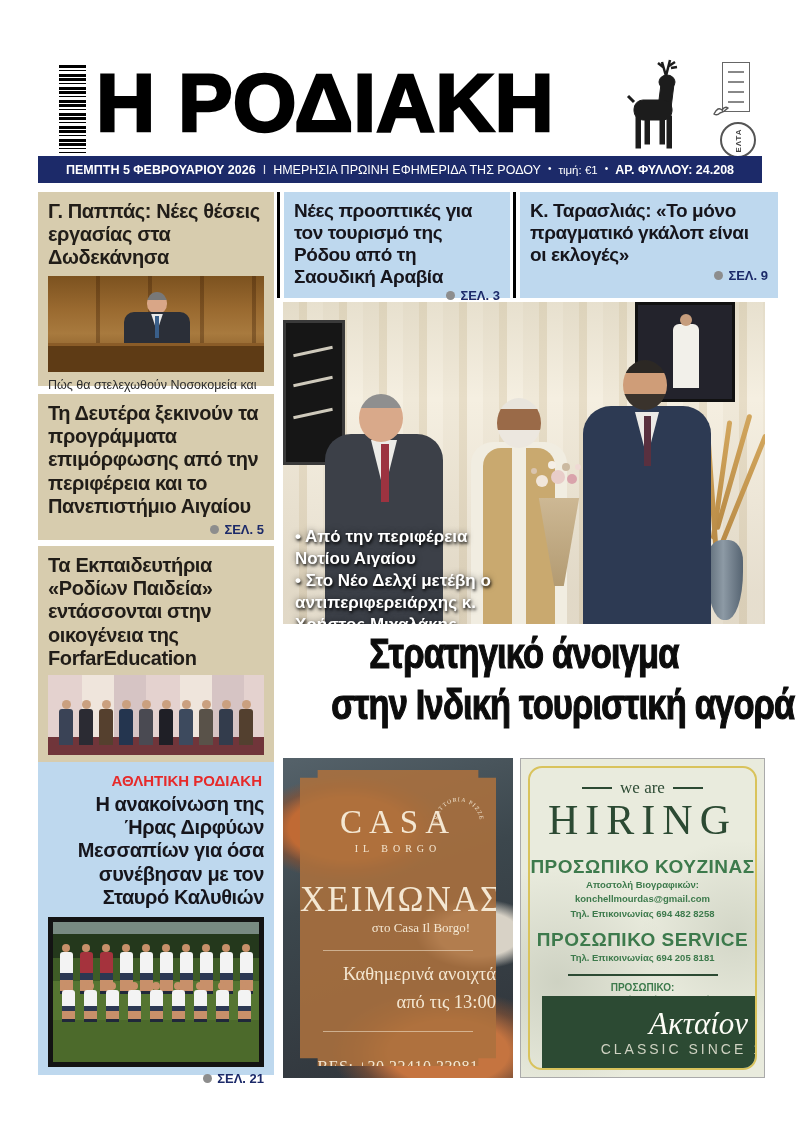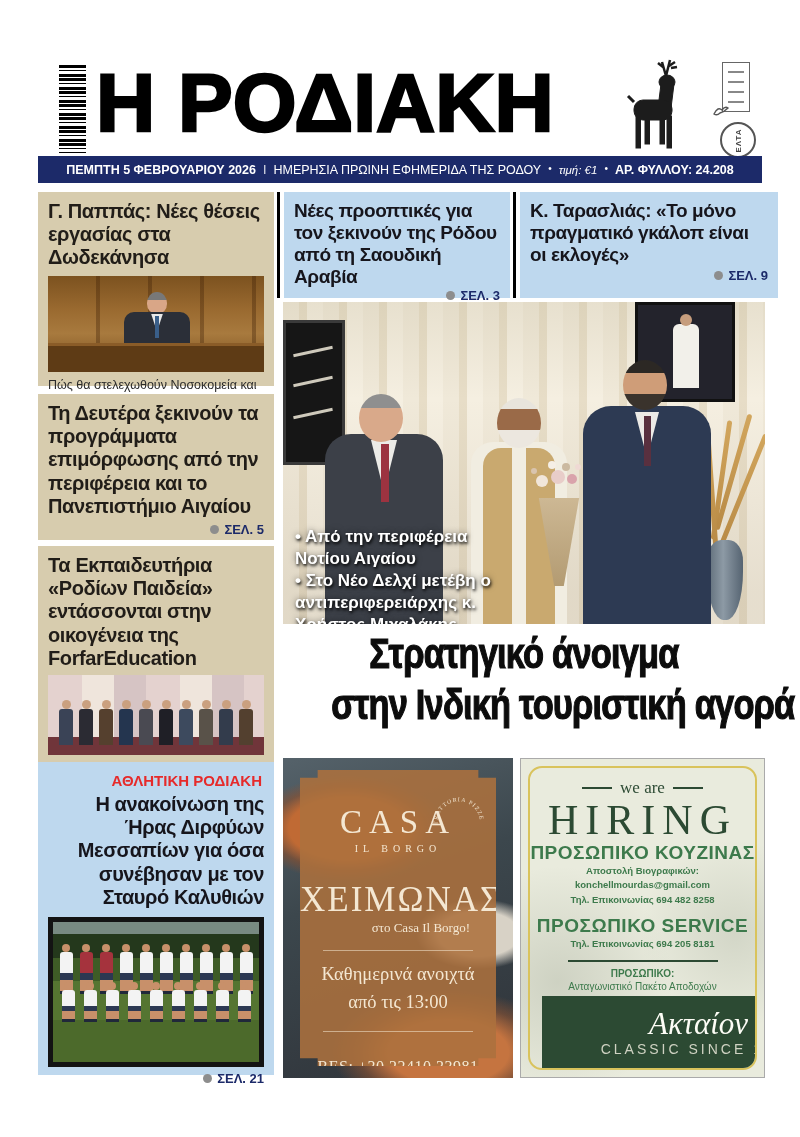--- a/index.html
+++ b/index.html
@@ -19,21 +19,21 @@
   .elta-stamp{position:absolute;left:720px;top:122px;width:32px;height:32px;border:2px solid #555;border-radius:50%;
     display:flex;align-items:center;justify-content:center;}
   .elta-stamp span{font-size:8px;font-weight:bold;color:#444;transform:rotate(-90deg);letter-spacing:1px;}
   .elta-bird{position:absolute;left:712px;top:104px;width:18px;height:14px;}
 
   .datebar{position:absolute;left:38px;top:156px;width:724px;height:27px;background:#1c2a69;
     color:#fff;display:flex;align-items:center;justify-content:center;gap:7px;font-size:12.5px;white-space:nowrap;}
   .datebar .b{font-weight:bold;}
   .datebar .sep{opacity:.85;font-weight:300;}
   .datebar .dot{font-size:10px;position:relative;top:-1px;}
-  .datebar .small{font-size:11.5px;font-style:italic;}
+  .datebar .small{font-size:11.5px;}
 
   
   .box{position:absolute;box-sizing:border-box;padding:8px 10px;}
   .beige{background:#d7ccae;}
   .blue{background:#bed8ee;}
   .hl{margin:0;font-weight:bold;color:#211d18;line-height:1.16;letter-spacing:-0.4px;}
   .hl-20{font-size:20px;}
   .hl-19{font-size:19px;color:#16151c;}
   .pagemark{display:flex;align-items:center;justify-content:flex-end;gap:5px;margin-top:4px;}
   .pm-dot{width:9px;height:9px;border-radius:50%;background:#8d8d8d;flex:0 0 auto;}
@@ -128,32 +128,32 @@
       linear-gradient(160deg,#55626a 0%,#3c474d 40%,#2f3339 100%);}
   .casa-panel{position:absolute;left:17px;top:12px;width:196px;height:296px;background:rgba(172,113,62,.88);
     clip-path:polygon(9% 0,91% 0,91% 2.6%,100% 2.6%,100% 97.4%,91% 97.4%,91% 100%,9% 100%,9% 97.4%,0 97.4%,0 2.6%,0 2.6%,0 2.6%,9% 2.6%);
     color:#f4e7d2;text-align:center;font-family:"Liberation Serif",serif;}
   .casa-brand{margin-top:34px;font-size:33px;letter-spacing:7px;font-weight:400;}
   .casa-arc{position:absolute;left:128px;top:16px;width:58px;height:58px;}
   .casa-sub{font-size:10px;letter-spacing:5px;margin-top:2px;}
   .casa-title{font-size:35px;letter-spacing:2px;margin-top:26px;}
   .casa-title-sub{font-size:13px;margin-top:0;text-align:right;padding-right:26px;}
   .casa-line{width:150px;height:1px;background:rgba(244,231,210,.55);margin:14px auto 10px;}
-  .casa-hours{font-size:18.5px;line-height:1.5;}
+  .casa-hours{font-size:18.5px;line-height:1.5;text-align:right;}
   .casa-res{font-size:16px;margin-top:26px;letter-spacing:.5px;}
 
   
   .hiring{position:absolute;left:520px;top:758px;width:245px;height:320px;box-sizing:border-box;background:#e9ebdd;border:1px solid #aaa;
     background-image:radial-gradient(circle at 15% 70%,rgba(110,120,100,.22),transparent 38%),radial-gradient(circle at 88% 55%,rgba(110,120,100,.18),transparent 34%);}
   .hiring-inner{position:absolute;inset:7px;border:2px solid #d9c35c;border-radius:14px;overflow:hidden;text-align:center;color:#2c4a33;}
   .we-are{margin-top:10px;font-size:17px;display:flex;align-items:center;justify-content:center;gap:8px;
     font-family:"Liberation Serif",serif;color:#2c4a33;}
   .we-are i{display:inline-block;width:30px;height:2px;background:#2c4a33;}
   .hiring-title{font-family:"Liberation Serif",serif;font-size:42px;letter-spacing:7px;color:#2c4a33;line-height:1.05;}
-  .hir-sec1{font-size:19px;font-weight:bold;color:#3d7a4c;letter-spacing:.5px;}
+  .hir-sec1{margin-top:14px;font-size:19px;font-weight:bold;color:#3d7a4c;letter-spacing:.5px;}
   .hir-small{font-size:9.5px;font-weight:bold;color:#3d7a4c;line-height:1.5;}
   .hir-sec2{margin-top:8px;font-size:19px;font-weight:bold;color:#3d7a4c;letter-spacing:.5px;}
   .hir-divider{width:150px;height:1.5px;background:#2c4a33;margin:9px auto 6px;}
   .hir-prov-t{font-size:10px;font-weight:bold;color:#3d7a4c;}
   .hir-prov{font-size:10px;color:#3d7a4c;line-height:1.6;}
   .hiring-band{position:absolute;left:12px;bottom:0;width:100%;height:72px;background:#2c4a33;
     display:flex;flex-direction:column;align-items:center;justify-content:center;padding-left:44px;}
   .aktaion{font-family:"Liberation Serif",serif;font-style:italic;font-size:31px;color:#fdfdf6;line-height:1;}
   .aktaion-sub{font-size:14px;letter-spacing:3px;color:#cfd2c2;margin-top:2px;}
 </style>
@@ -282,21 +282,21 @@
         <div class="player short"></div>
       </div>
     </div>
     <div class="pagemark">
       <span class="pm-dot"></span>
       <span class="pm-text">ΣΕΛ. 21</span>
     </div>
   </div>
 
   <div class="box blue" style="left:284px;top:192px;width:226px;height:106px;">
-    <h2 class="hl hl-19">Νέες προοπτικές για τον ξεκινούν της Ρόδου από τη Σαουδική Αραβία</h2>
+    <h2 class="hl hl-19">Νέες προοπτικές για τον τουρισμό της Ρόδου από τη Σαουδική Αραβία</h2>
     <div class="pagemark" style="margin-top:0">
       <span class="pm-dot"></span>
       <span class="pm-text">ΣΕΛ. 3</span>
     </div>
   </div>
 
   <div class="box blue" style="left:520px;top:192px;width:258px;height:106px;">
     <h2 class="hl hl-19">Κ. Ταρασλιάς: «Το μόνο πραγματικό γκάλοπ είναι οι εκλογές»</h2>
     <div class="pagemark" style="margin-top:2px">
       <span class="pm-dot"></span>

